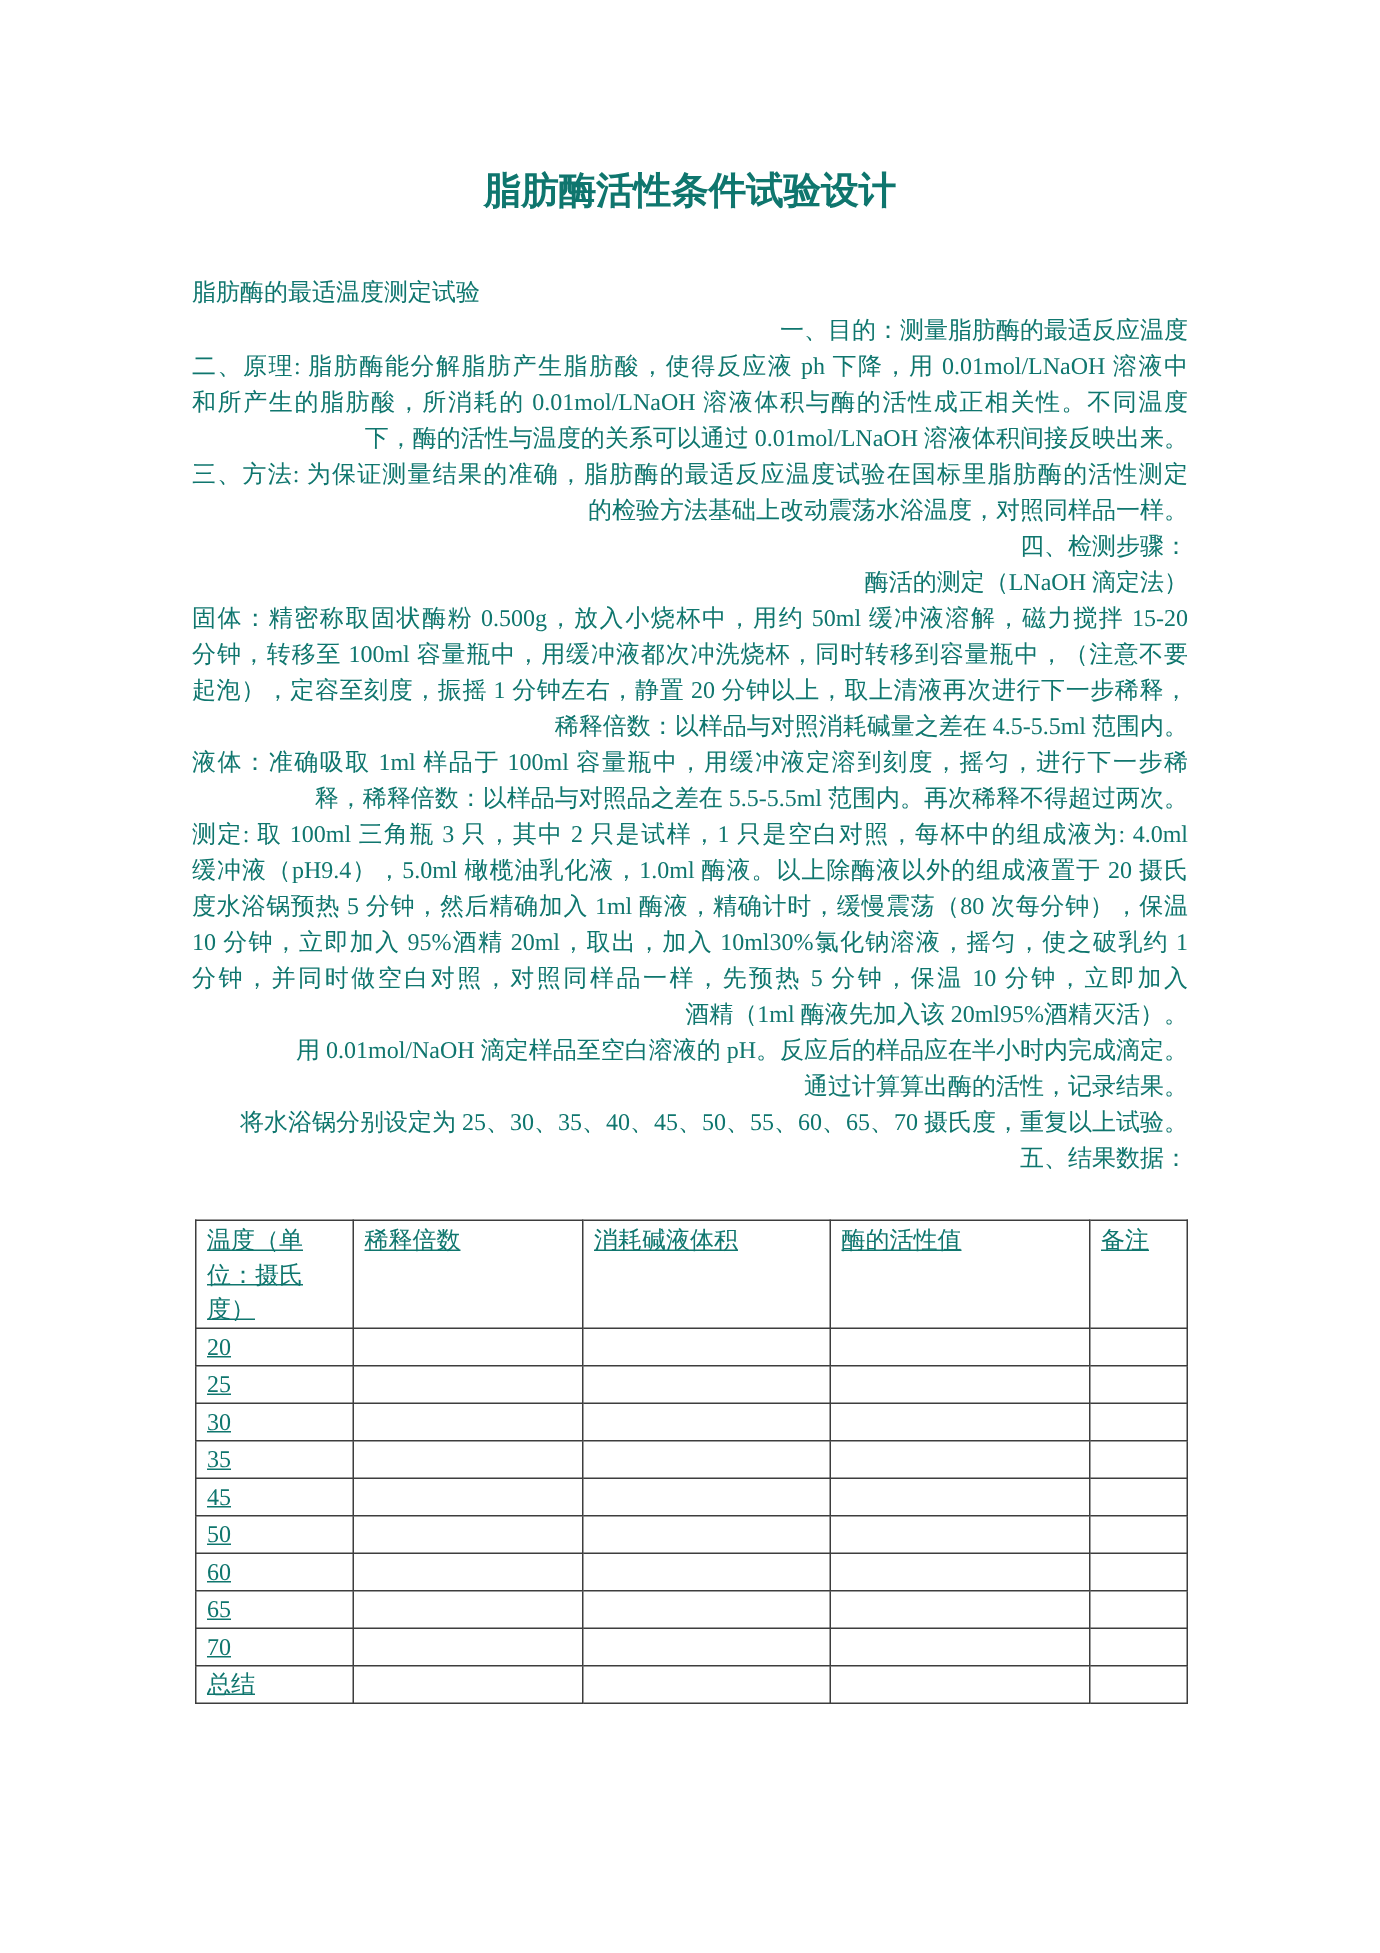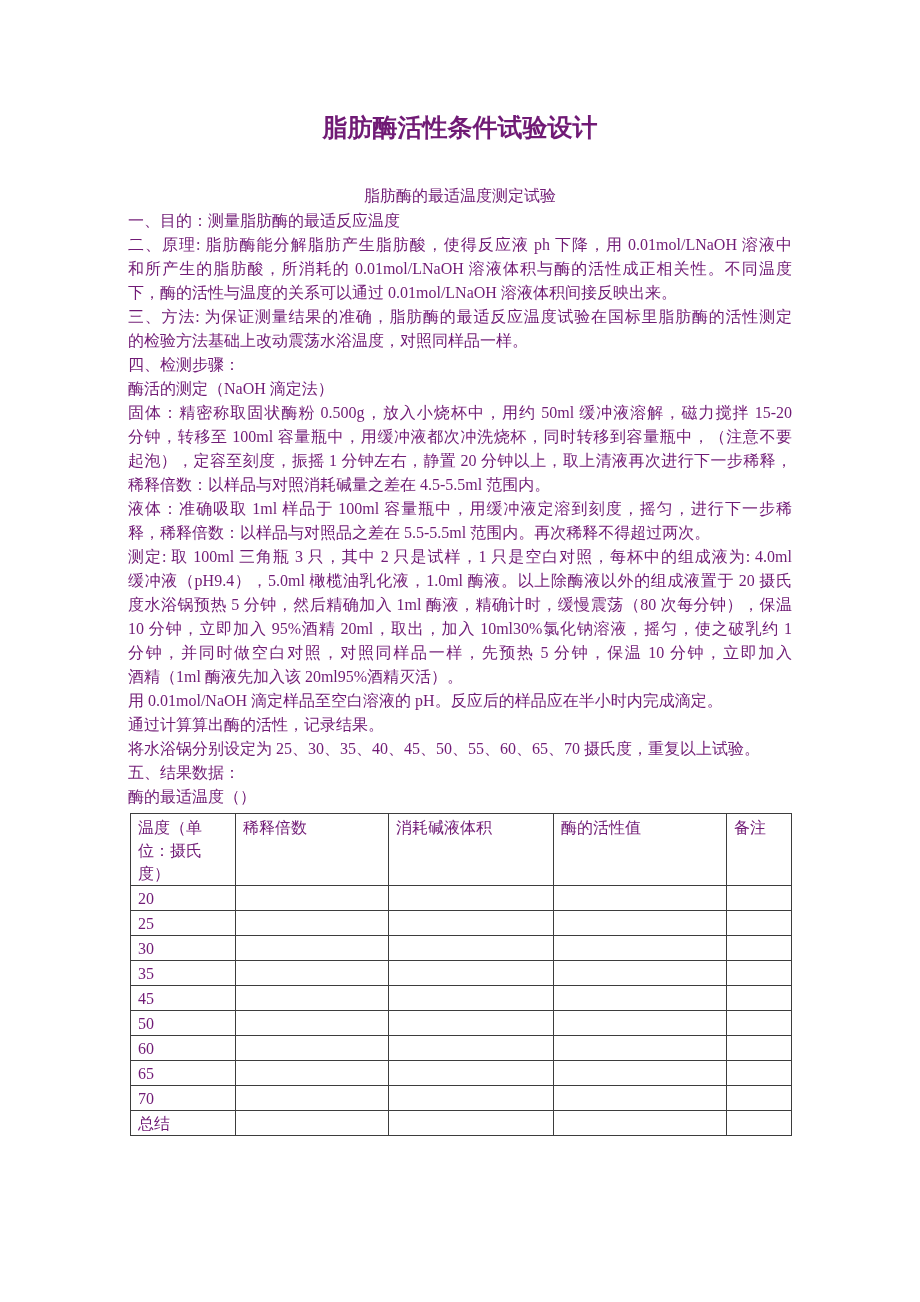--- a/index.html
+++ b/index.html
@@ -2,71 +2,71 @@
 <html><head>
 <meta charset="utf-8">
 <style>
   html, body { margin: 0; padding: 0; background: #ffffff; }
   .page {
     position: relative;
     width: 920px;
     height: 1302px;
     background: #ffffff;
     font-family: "Liberation Serif", "DejaVu Serif", serif;
-    color: #701a75;
+    color: #0f766e;
     overflow: hidden;
   }
   .doc-title {
     position: absolute;
     top: 108px;
     left: 128px;
     width: 664px;
     text-align: center;
     font-size: 25px;
     font-weight: bold;
     line-height: 40px;
     white-space: nowrap;
   }
   .doc-subtitle {
     position: absolute;
     top: 184px;
     left: 128px;
     width: 664px;
-    text-align: center;
     font-size: 16px;
     line-height: 24px;
     white-space: nowrap;
   }
   .body-lines {
     position: absolute;
     top: 209px;
     left: 128px;
     width: 664px;
     font-size: 16px;
   }
   .line {
     height: 24px;
     line-height: 24px;
     overflow: hidden;
-    text-align: left;
+    text-align: right;
     white-space: nowrap;
   }
   .line.j {
     white-space: normal;
     text-align: justify;
     text-align-last: justify;
   }
   table.results {
     position: absolute;
     top: 813px;
     left: 130px;
     width: 661px;
     border-collapse: collapse;
     table-layout: fixed;
     font-size: 16px;
+    text-decoration: underline;
   }
   table.results col.c1 { width: 105px; }
   table.results col.c2 { width: 153px; }
   table.results col.c3 { width: 165px; }
   table.results col.c4 { width: 173px; }
   table.results col.c5 { width: 65px; }
   table.results th, table.results td {
     border: 1px solid #3d3d3d;
     font-weight: normal;
     text-align: left;
@@ -93,38 +93,37 @@
   <div class="doc-subtitle">脂肪酶的最适温度测定试验</div>
 
   <div class="body-lines">
     <div class="line">一、目的：测量脂肪酶的最适反应温度</div>
     <div class="line j">二、原理: 脂肪酶能分解脂肪产生脂肪酸，使得反应液 ph 下降，用 0.01mol/LNaOH 溶液中</div>
     <div class="line j">和所产生的脂肪酸，所消耗的 0.01mol/LNaOH 溶液体积与酶的活性成正相关性。不同温度</div>
     <div class="line">下，酶的活性与温度的关系可以通过 0.01mol/LNaOH 溶液体积间接反映出来。</div>
     <div class="line j">三、方法: 为保证测量结果的准确，脂肪酶的最适反应温度试验在国标里脂肪酶的活性测定</div>
     <div class="line">的检验方法基础上改动震荡水浴温度，对照同样品一样。</div>
     <div class="line">四、检测步骤：</div>
-    <div class="line">酶活的测定（NaOH 滴定法）</div>
+    <div class="line">酶活的测定（LNaOH 滴定法）</div>
     <div class="line j">固体：精密称取固状酶粉 0.500g，放入小烧杯中，用约 50ml 缓冲液溶解，磁力搅拌 15-20</div>
     <div class="line j">分钟，转移至 100ml 容量瓶中，用缓冲液都次冲洗烧杯，同时转移到容量瓶中，（注意不要</div>
     <div class="line j">起泡），定容至刻度，振摇 1 分钟左右，静置 20 分钟以上，取上清液再次进行下一步稀释，</div>
     <div class="line">稀释倍数：以样品与对照消耗碱量之差在 4.5-5.5ml 范围内。</div>
     <div class="line j">液体：准确吸取 1ml 样品于 100ml 容量瓶中，用缓冲液定溶到刻度，摇匀，进行下一步稀</div>
     <div class="line">释，稀释倍数：以样品与对照品之差在 5.5-5.5ml 范围内。再次稀释不得超过两次。</div>
     <div class="line j">测定: 取 100ml 三角瓶 3 只，其中 2 只是试样，1 只是空白对照，每杯中的组成液为: 4.0ml</div>
     <div class="line j">缓冲液（pH9.4），5.0ml 橄榄油乳化液，1.0ml 酶液。以上除酶液以外的组成液置于 20 摄氏</div>
     <div class="line j">度水浴锅预热 5 分钟，然后精确加入 1ml 酶液，精确计时，缓慢震荡（80 次每分钟），保温</div>
     <div class="line j">10 分钟，立即加入 95%酒精 20ml，取出，加入 10ml30%氯化钠溶液，摇匀，使之破乳约 1</div>
     <div class="line j">分钟，并同时做空白对照，对照同样品一样，先预热 5 分钟，保温 10 分钟，立即加入 20ml95%</div>
     <div class="line">酒精（1ml 酶液先加入该 20ml95%酒精灭活）。</div>
     <div class="line">用 0.01mol/NaOH 滴定样品至空白溶液的 pH。反应后的样品应在半小时内完成滴定。</div>
     <div class="line">通过计算算出酶的活性，记录结果。</div>
     <div class="line">将水浴锅分别设定为 25、30、35、40、45、50、55、60、65、70 摄氏度，重复以上试验。</div>
     <div class="line">五、结果数据：</div>
-    <div class="line">酶的最适温度（）</div>
   </div>
 
   <table class="results">
     <colgroup>
       <col class="c1">
         <col class="c2">
         <col class="c3">
         <col class="c4">
         <col class="c5">
     </colgroup>

